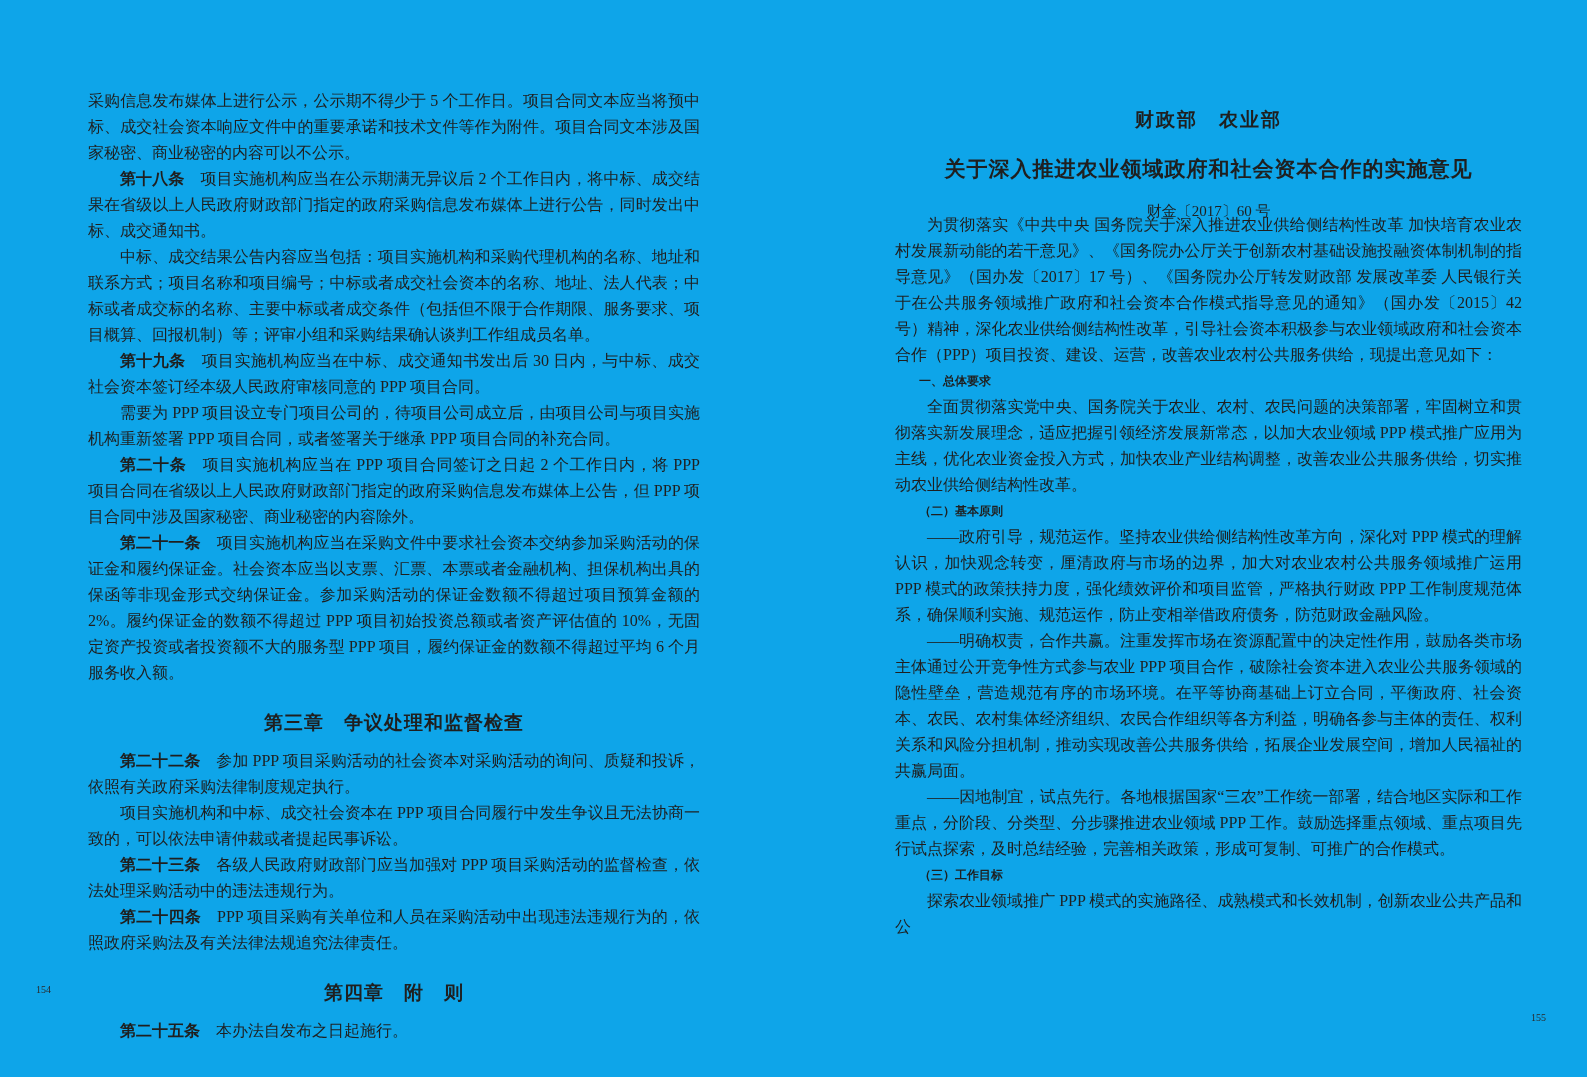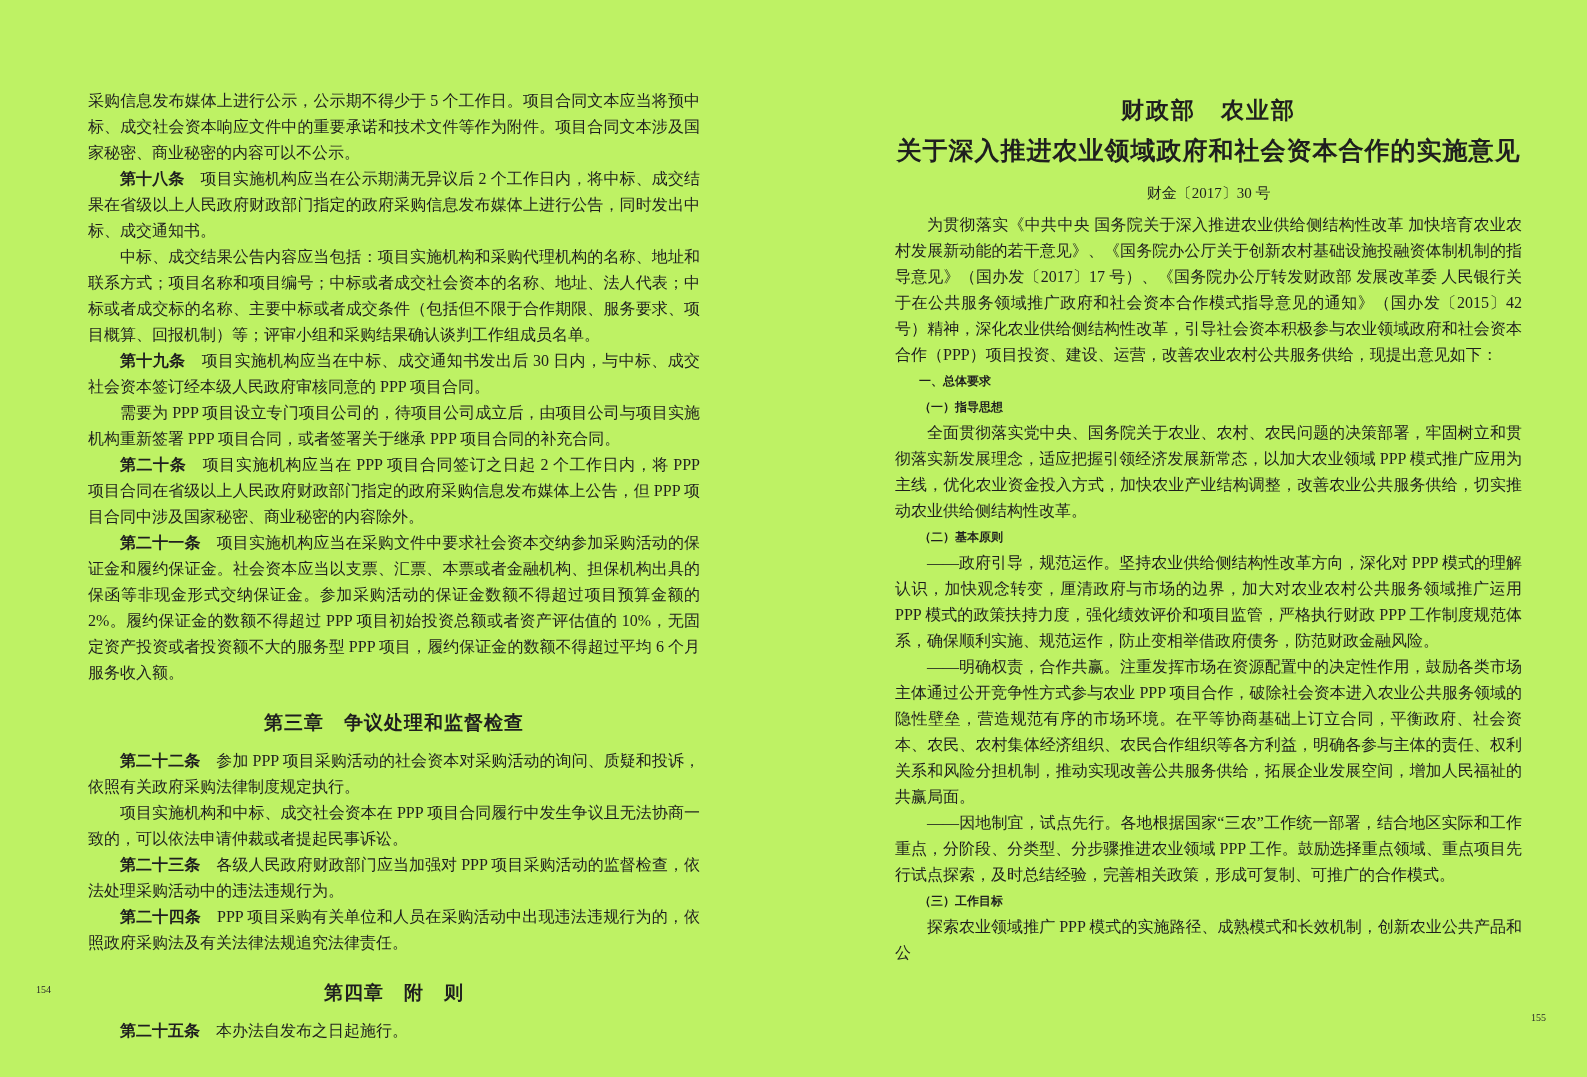--- a/index.html
+++ b/index.html
@@ -4,21 +4,21 @@
 <style>
   html, body {
     margin: 0;
     padding: 0;
     background: #e8e8e8;
   }
   .spread {
     position: relative;
     width: 1587px;
     height: 1077px;
-    background: #bef264;
+    background: #0ea5e9;
     color: #1f1f1f;
     font-family: "Liberation Serif", "DejaVu Serif", serif;
     overflow: hidden;
   }
   .page {
     position: absolute;
     top: 0;
     height: 100%;
   }
   .page-left  { left: 88px;  width: 612px; }
@@ -62,29 +62,29 @@
   }
 
   .doc-header {
     position: absolute;
     top: 88px;
     left: 0;
     right: 0;
     text-align: center;
   }
   .doc-title-1 {
-    margin: 8px;
-    font-size: 23px;
+    margin: 17px;
+    font-size: 19px;
     line-height: 30px;
     font-weight: bold;
     letter-spacing: 2px;
   }
   .doc-title-2 {
     margin: 6px 0 0 0;
-    font-size: 25px;
+    font-size: 21px;
     line-height: 34px;
     font-weight: bold;
     letter-spacing: 1px;
   }
   .docket {
     margin-top: 14px;
     font-size: 15px;
     line-height: 22px;
   }
 
@@ -120,26 +120,25 @@
         <h2 class="blk chapter">第四章　附　则</h2>
         <p class="blk body"><b class="lead">第二十五条</b>　本办法自发布之日起施行。</p>
       </div>
     <div class="pagenum pagenum-left">154</div>
   </section>
 
   <section class="page page-right">
     <header class="doc-header">
       <h1 class="doc-title-1">财政部　农业部</h1>
       <h1 class="doc-title-2">关于深入推进农业领域政府和社会资本合作的实施意见</h1>
-      <div class="docket">财金〔2017〕30 号</div>
+      <div class="docket">财金〔2017〕60 号</div>
     </header>
     <div class="content">
         <p class="blk body">为贯彻落实《中共中央 国务院关于深入推进农业供给侧结构性改革 加快培育农业农村发展新动能的若干意见》、《国务院办公厅关于创新农村基础设施投融资体制机制的指导意见》（国办发〔2017〕17 号）、《国务院办公厅转发财政部 发展改革委 人民银行关于在公共服务领域推广政府和社会资本合作模式指导意见的通知》（国办发〔2015〕42 号）精神，深化农业供给侧结构性改革，引导社会资本积极参与农业领域政府和社会资本合作（PPP）项目投资、建设、运营，改善农业农村公共服务供给，现提出意见如下：</p>
         <h3 class="blk sub">一、总体要求</h3>
-        <h3 class="blk sub">（一）指导思想</h3>
         <p class="blk body">全面贯彻落实党中央、国务院关于农业、农村、农民问题的决策部署，牢固树立和贯彻落实新发展理念，适应把握引领经济发展新常态，以加大农业领域 PPP 模式推广应用为主线，优化农业资金投入方式，加快农业产业结构调整，改善农业公共服务供给，切实推动农业供给侧结构性改革。</p>
         <h3 class="blk sub">（二）基本原则</h3>
         <p class="blk body">——政府引导，规范运作。坚持农业供给侧结构性改革方向，深化对 PPP 模式的理解认识，加快观念转变，厘清政府与市场的边界，加大对农业农村公共服务领域推广运用 PPP 模式的政策扶持力度，强化绩效评价和项目监管，严格执行财政 PPP 工作制度规范体系，确保顺利实施、规范运作，防止变相举借政府债务，防范财政金融风险。</p>
         <p class="blk body">——明确权责，合作共赢。注重发挥市场在资源配置中的决定性作用，鼓励各类市场主体通过公开竞争性方式参与农业 PPP 项目合作，破除社会资本进入农业公共服务领域的隐性壁垒，营造规范有序的市场环境。在平等协商基础上订立合同，平衡政府、社会资本、农民、农村集体经济组织、农民合作组织等各方利益，明确各参与主体的责任、权利关系和风险分担机制，推动实现改善公共服务供给，拓展企业发展空间，增加人民福祉的共赢局面。</p>
         <p class="blk body">——因地制宜，试点先行。各地根据国家“三农”工作统一部署，结合地区实际和工作重点，分阶段、分类型、分步骤推进农业领域 PPP 工作。鼓励选择重点领域、重点项目先行试点探索，及时总结经验，完善相关政策，形成可复制、可推广的合作模式。</p>
         <h3 class="blk sub">（三）工作目标</h3>
         <p class="blk body">探索农业领域推广 PPP 模式的实施路径、成熟模式和长效机制，创新农业公共产品和公</p>
       </div>
     <div class="pagenum pagenum-right">155</div>
   </section>

